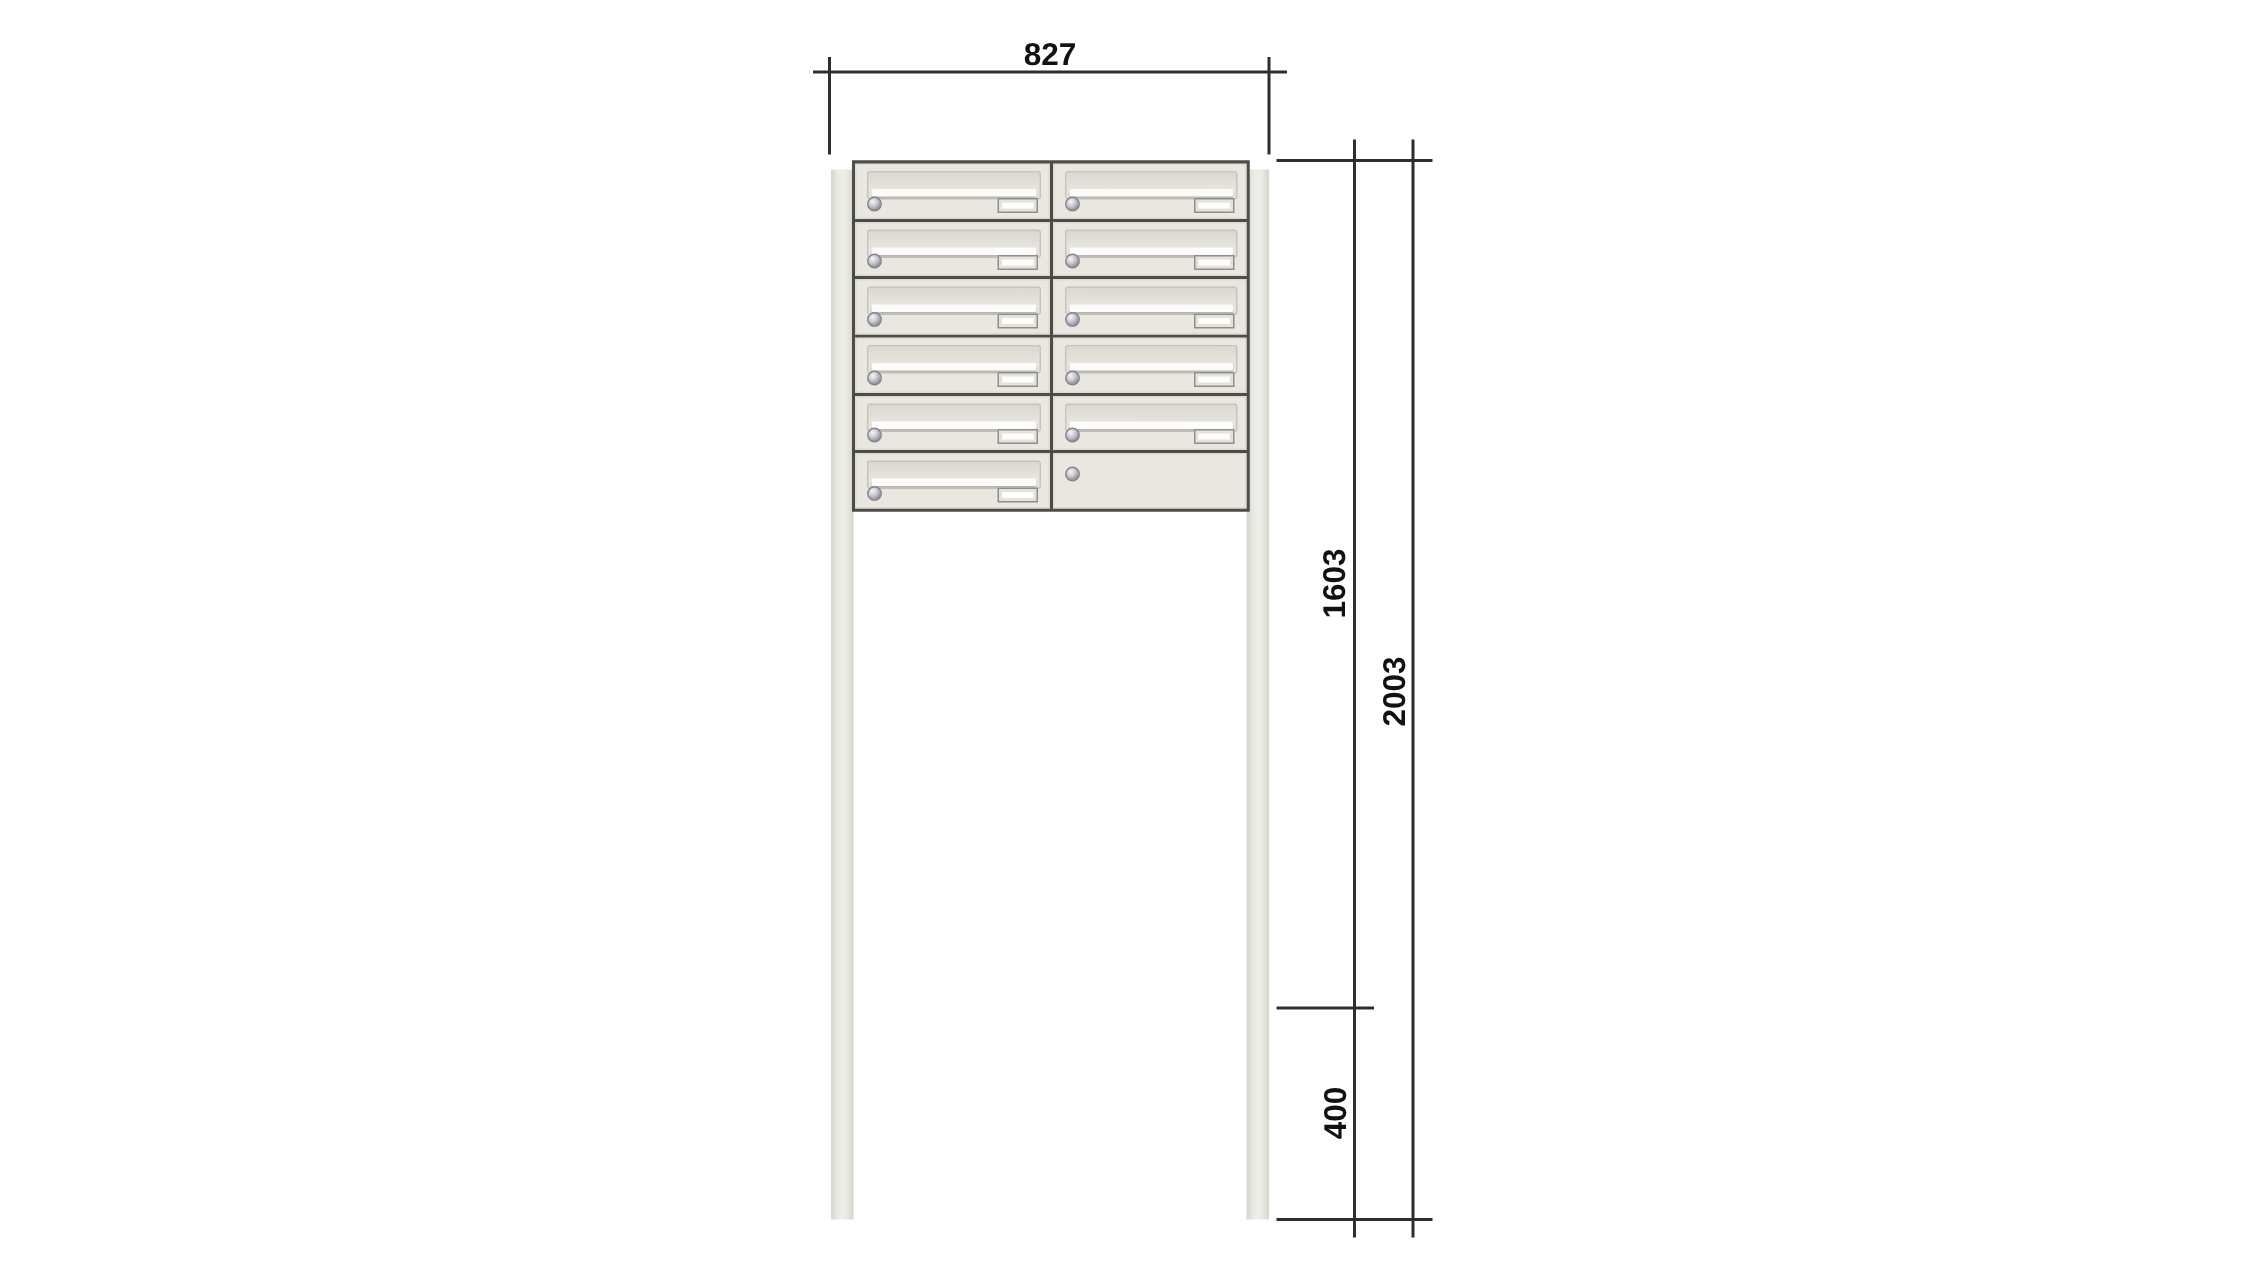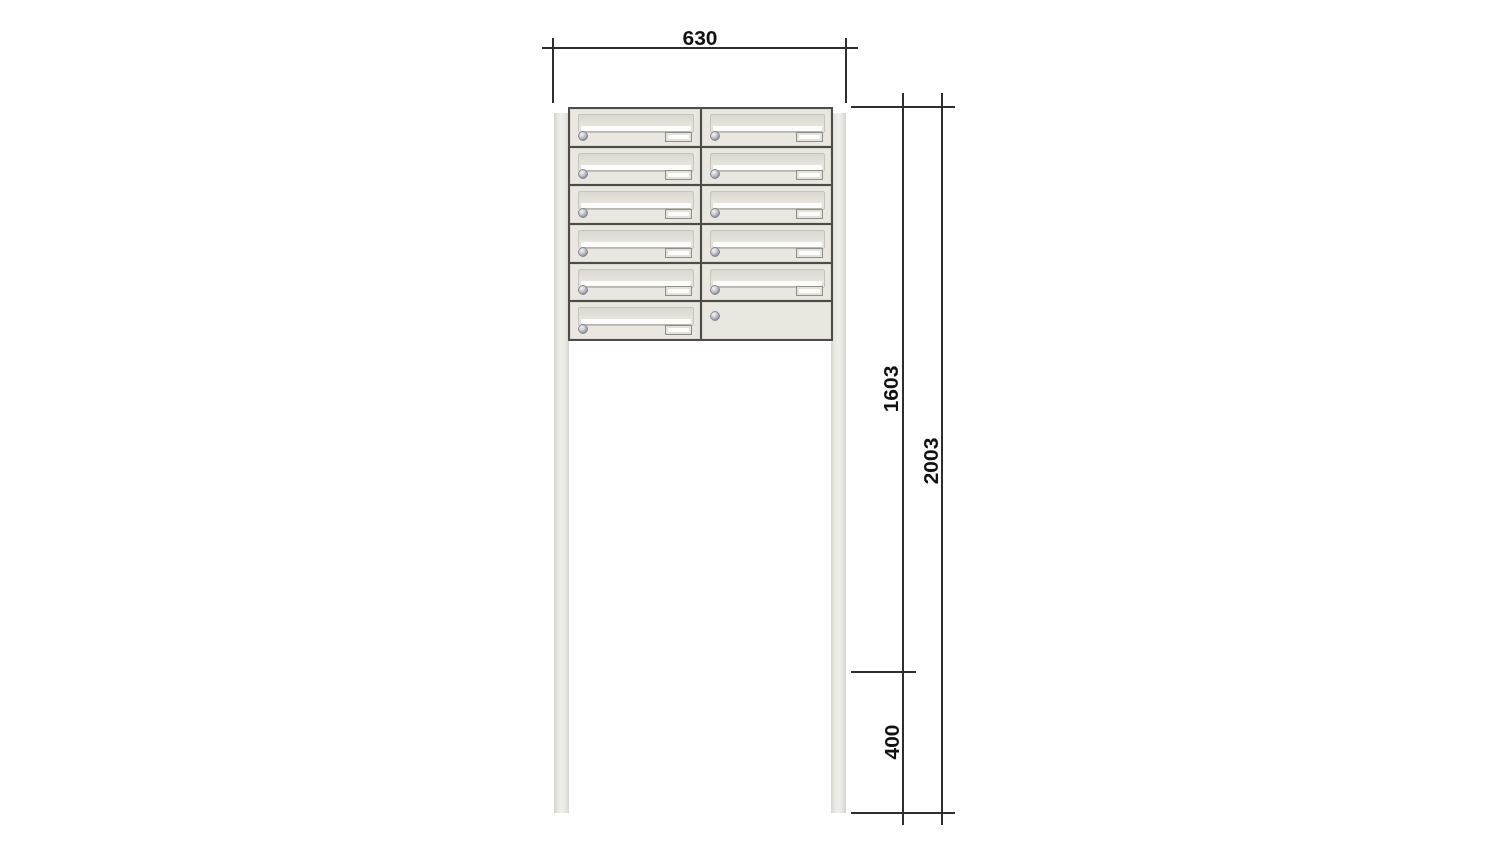--- a/index.html
+++ b/index.html
@@ -166,21 +166,21 @@
         </div>
       </div>
       <div class="cell blank">
         <div class="lock"></div>
       </div>
     </div>
 
   <div class="dl" style="left:542px;top:47px;width:316px;height:2px;"></div>
   <div class="dl" style="left:552px;top:38px;width:2px;height:65px;"></div>
   <div class="dl" style="left:845px;top:38px;width:2px;height:65px;"></div>
-  <div class="dim-label" style="left:700px;top:37px;">630</div>
+  <div class="dim-label" style="left:700px;top:37px;">827</div>
 
   <div class="dl" style="left:902px;top:93px;width:2px;height:732px;"></div>
   <div class="dl" style="left:941px;top:93px;width:2px;height:732px;"></div>
   <div class="dl" style="left:851px;top:106px;width:104px;height:2px;"></div>
   <div class="dl" style="left:851px;top:671px;width:65px;height:2px;"></div>
   <div class="dl" style="left:851px;top:812px;width:104px;height:2px;"></div>
 
   <div class="dim-label rot" style="left:890px;top:389px;">1603</div>
   <div class="dim-label rot" style="left:930px;top:461px;">2003</div>
   <div class="dim-label rot" style="left:891px;top:742px;">400</div>

